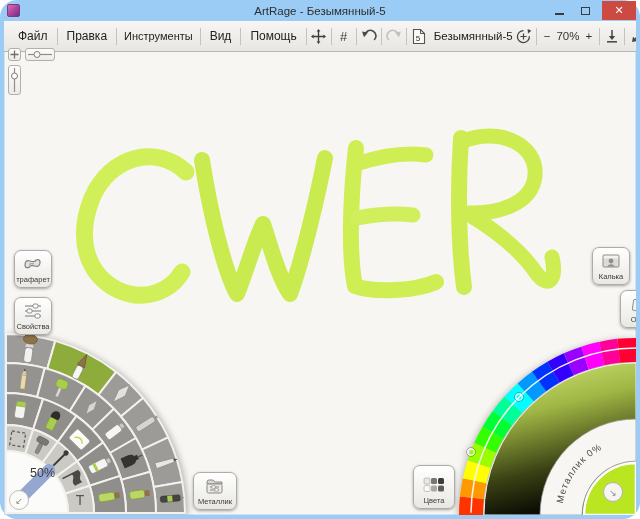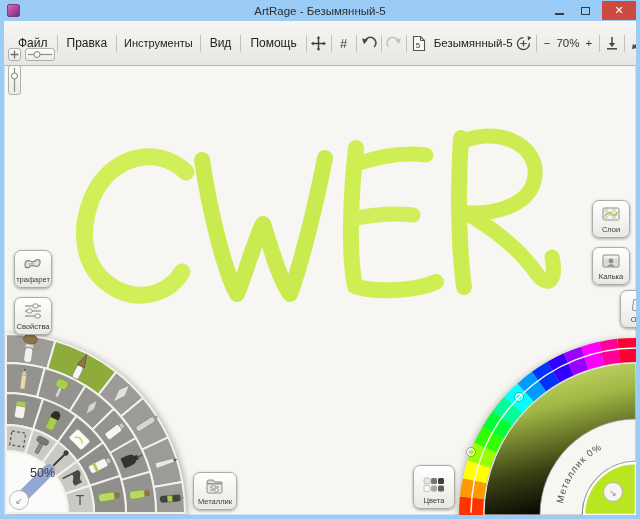--- a/index.html
+++ b/index.html
@@ -1,36 +1,36 @@
 <!DOCTYPE html>
 <html><head>
 <meta charset="utf-8">
 <style>
   html,body{margin:0;padding:0;width:640px;height:519px;overflow:hidden;
     font-family:"Liberation Sans","DejaVu Sans",sans-serif;}
   .window{width:640px;height:519px;box-sizing:border-box;background:#9accf5;
-    padding:0 4px 4px 4px;}
+    padding:0 4px 4px 4px;border-radius:17px;}
   
   .titlebar{height:21px;position:relative;display:flex;align-items:center;}
   .app-icon{width:13px;height:13px;margin-left:3px;border-radius:2px;
     background:linear-gradient(135deg,#e06bb0 0%,#a8439c 55%,#6e2f86 100%);
     border:1px solid #7a3a80;box-sizing:border-box;}
   .title-text{position:absolute;left:0;right:0;text-align:center;font-size:11.5px;color:#2e2e2e;}
   .win-controls{position:absolute;right:0;top:0;height:21px;display:flex;align-items:center;}
   .win-btn{width:26px;height:19px;display:flex;align-items:center;justify-content:center;}
   .min-glyph{width:9px;height:2px;background:#3a3a3a;margin-top:6px;}
   .max-glyph{width:9px;height:8px;border:1.5px solid #3a3a3a;box-sizing:border-box;background:transparent;}
   .close-btn{width:34px;height:19px;background:#cd4a43;color:#fff;font-size:11px;
     display:flex;align-items:center;justify-content:center;font-weight:bold;margin-left:4px;}
   
   .content{position:relative;width:632px;height:494px;background:#f7f6f2;overflow:hidden;
     box-shadow:inset 0 0 0 1px #cfe3f6;}
   
   .menubar{position:absolute;top:0;left:0;right:0;height:30px;display:flex;align-items:center;
-    background:linear-gradient(#f7f6f4,#e7e6e2);border-bottom:1px solid #b7b6b2;padding:7px 6px;z-index:5;}
+    background:linear-gradient(#f7f6f4,#e7e6e2);border-bottom:1px solid #b7b6b2;padding:0 6px;z-index:5;}
   .mi{font-size:12px;color:#222;padding:0 8px;white-space:nowrap;}
   .mi.cond{font-size:11px;padding:0 6px;}
   .sep{width:1px;height:17px;background:#c3c2bе;background:#c3c2be;margin:0 1px;flex:none;}
   .tbtn{width:22px;height:24px;display:flex;align-items:center;justify-content:center;flex:none;}
   .grid-glyph{font-size:13px;color:#3a3a38;}
   .docname{font-size:11.5px;color:#222;margin-left:4px;white-space:nowrap;}
   .zoomgrp{display:flex;align-items:center;font-size:11.5px;color:#333;gap:6px;padding:0 6px;}
   .spacer{flex:1;}
   
   .pbtn{position:absolute;width:38px;height:38px;border-radius:7px;
@@ -210,37 +210,20 @@
           <g fill="#fcfcfa" stroke="#8a8986">
             <rect x="11" y="2" width="5" height="4" rx="1.5"></rect>
             <rect x="5" y="7" width="5" height="4" rx="1.5"></rect>
             <rect x="13" y="12" width="5" height="4" rx="1.5"></rect>
           </g>
         </svg>
       </span>
       <span class="lbl">Свойства</span>
     </div>
 
-    <div class="pbtn" style="left:588px;top:179px;">
-      <span class="ic">
-        <svg width="22" height="18" viewBox="0 0 22 18">
-          <rect x="3" y="3" width="16" height="12" rx="1.5" fill="#f4f3ef" stroke="#8f8e8a"></rect>
-          <g fill="#dbdad6">
-            <rect x="4" y="4" width="4" height="3.5"></rect>
-              <rect x="12" y="4" width="4" height="3.5"></rect>
-            <rect x="8" y="7.5" width="4" height="3.5"></rect>
-              <rect x="16" y="7.5" width="2.5" height="3.5"></rect>
-            <rect x="4" y="11" width="4" height="3.5"></rect>
-              <rect x="12" y="11" width="4" height="3.5"></rect>
-          </g>
-          <path d="M5,11 Q9,5.5 12,9 Q15,12.5 17,7" stroke="#a4ca4a" stroke-width="1.6" fill="none"></path>
-        </svg>
-      </span>
-      <span class="lbl">Слои</span>
-    </div>
     <div class="pbtn" style="left:588px;top:226px;">
       <span class="ic">
         <svg width="22" height="18" viewBox="0 0 22 18">
           <rect x="3" y="3" width="16" height="12" rx="1" fill="#dcdbd7" stroke="#8f8e8a"></rect>
           <rect x="3.8" y="3.8" width="14.4" height="2.6" fill="#f4f3ef"></rect>
           <circle cx="11" cy="9" r="2.4" fill="#8f8e8a"></circle>
           <path d="M7,14.5 Q11,10 15,14.5 Z" fill="#8f8e8a"></path>
         </svg>
       </span>
       <span class="lbl">Калька</span>

